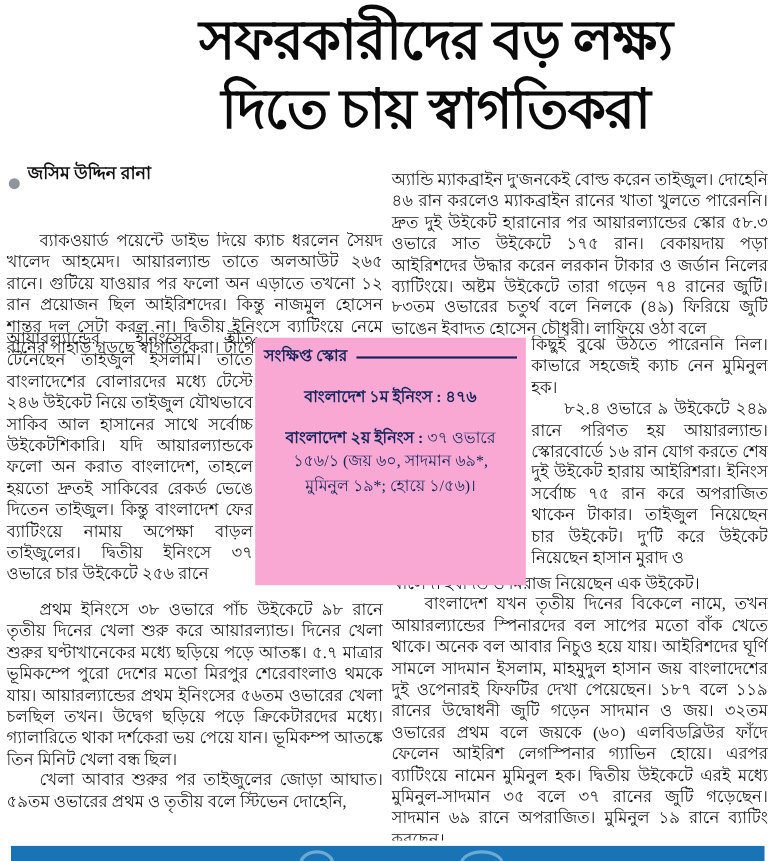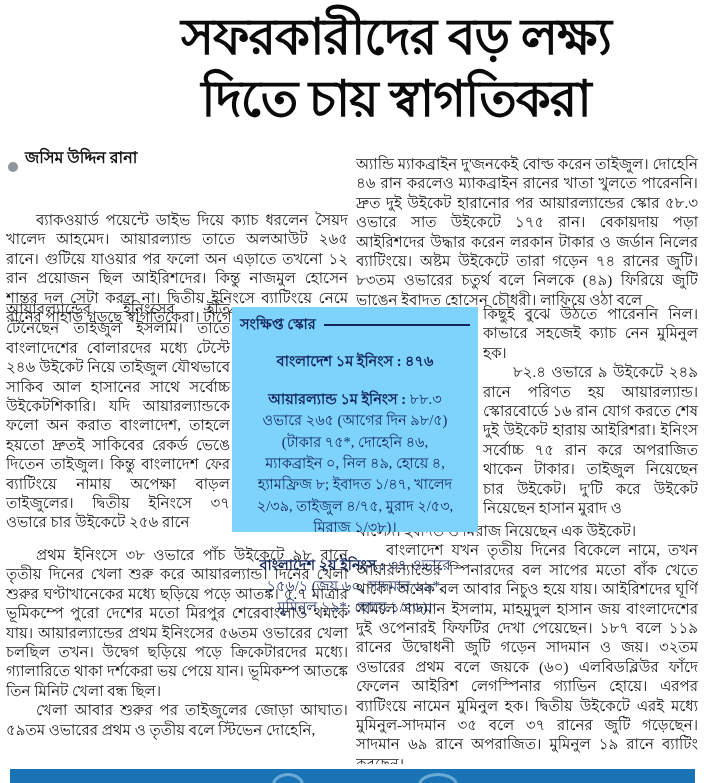--- a/index.html
+++ b/index.html
@@ -16,21 +16,21 @@
   .byline{position:absolute;top:145px;left:8px;display:flex;align-items:flex-end;gap:7px;}
   .byline .dot{width:10px;height:10px;border-radius:50%;background:#8e959c;display:inline-block;}
   .byline .name{font-weight:700;font-size:16px;color:#111;}
   
   .seg{position:absolute;overflow:hidden;text-align:justify;font-size:15px;line-height:19.4px;color:#161616;}
   .seg p{margin:0;}
   .seg p.indent{text-indent:30px;}
   
   .scorebox{
     position:absolute;left:232px;top:307px;width:246px;height:225px;
-    background:#7dd3fc;color:#13265c;box-sizing:border-box;padding:7px 8px 6px 8px;
+    background:#f9a8d4;color:#13265c;box-sizing:border-box;padding:7px 8px 6px 8px;
     font-size:14.5px;line-height:21.4px;
   }
   .scorebox .titlerow{display:flex;align-items:center;gap:8px;}
   .scorebox .titlerow .t{font-weight:700;white-space:nowrap;}
   .scorebox .titlerow .rule{flex:1;border-top:2px solid #13265c;height:0;}
   .scorebox .entries{text-align:center;margin-top:2px;}
   .scorebox .entry{margin:16px;}
   .scorebox .lbl{font-weight:700;}
   
   .banner{position:absolute;left:10px;top:769px;width:685px;height:14px;background:#1973b5;overflow:hidden;}
@@ -80,21 +80,20 @@
     <p class="indent">বাংলাদেশ যখন তৃতীয় দিনের বিকেলে নামে, তখন আয়ারল্যান্ডের স্পিনারদের বল সাপের মতো বাঁক খেতে থাকে। অনেক বল আবার নিচুও হয়ে যায়। আইরিশদের ঘূর্ণি সামলে সাদমান ইসলাম, মাহমুদুল হাসান জয় বাংলাদেশের দুই ওপেনারই ফিফটির দেখা পেয়েছেন। ১৮৭ বলে ১১৯ রানের উদ্বোধনী জুটি গড়েন সাদমান ও জয়। ৩২তম ওভারের প্রথম বলে জয়কে (৬০) এলবিডব্লিউর ফাঁদে ফেলেন আইরিশ লেগস্পিনার গ্যাভিন হোয়ে। এরপর ব্যাটিংয়ে নামেন মুমিনুল হক। দ্বিতীয় উইকেটে এরই মধ্যে মুমিনুল-সাদমান ৩৫ বলে ৩৭ রানের জুটি গড়েছেন। সাদমান ৬৯ রানে অপরাজিত। মুমিনুল ১৯ রানে ব্যাটিং করছেন।</p>
   </div>
 
   <div class="scorebox">
     <div class="titlerow">
       <span class="t">সংক্ষিপ্ত স্কোর</span>
       <span class="rule"></span>
     </div>
     <div class="entries">
       <p class="entry"><span class="lbl">বাংলাদেশ ১ম ইনিংস : ৪৭৬</span><span></span></p>
-      <p class="entry"><span class="lbl">আয়ারল্যান্ড ১ম ইনিংস :</span><span> ৮৮.৩ ওভারে ২৬৫ (আগের দিন ৯৮/৫) (টাকার ৭৫*, দোহেনি ৪৬, ম্যাকব্রাইন ০, নিল ৪৯, হোয়ে ৪, হ্যামফ্রিজ ৮; ইবাদত ১/৪৭, খালেদ ২/৩৯, তাইজুল ৪/৭৫, মুরাদ ২/৫৩, মিরাজ ১/৩৮)।</span></p>
       <p class="entry"><span class="lbl">বাংলাদেশ ২য় ইনিংস :</span><span> ৩৭ ওভারে ১৫৬/১ (জয় ৬০, সাদমান ৬৯*, মুমিনুল ১৯*; হোয়ে ১/৫৬)।</span></p>
     </div>
   </div>
 
   <div class="banner">
     <span class="glyph g1"></span>
     <span class="glyph g2"></span>
   </div>
 
 </div>

